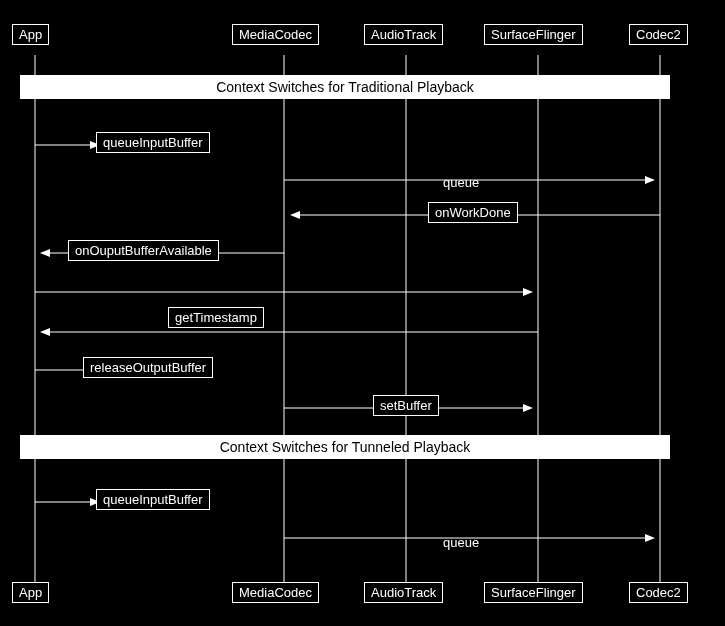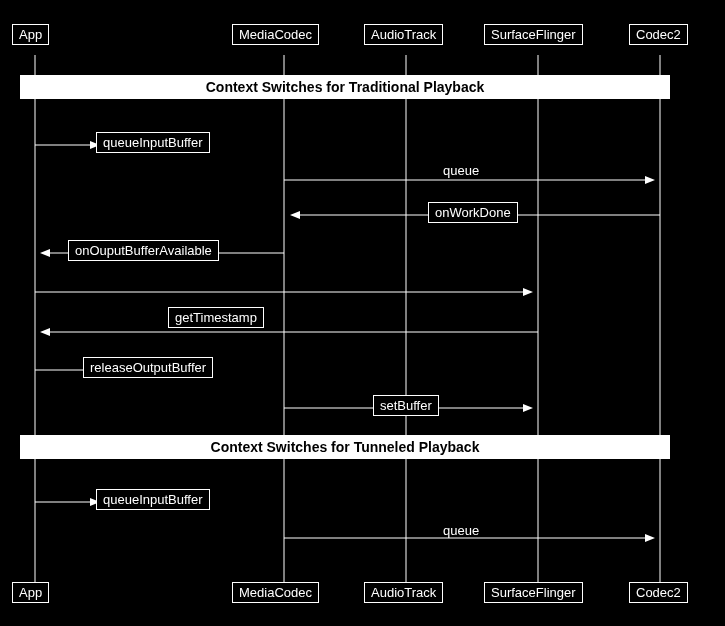--- a/index.html
+++ b/index.html
@@ -28,28 +28,29 @@
       padding: 2px 6px;
       font-size: 13px;
       white-space: nowrap;
     }
 
     .label-plain {
       position: absolute;
       color: #fff;
       font-size: 13px;
       white-space: nowrap;
+      margin-top: 12px;
     }
 
     .section-bar {
       position: absolute;
       background: #fff;
       color: #000;
       font-size: 14px;
-      font-weight: bold;
+      font-weight: normal;
       text-align: center;
       padding: 4px 0;
     }
 
     
     svg.lines {
       position: absolute;
       top: 0;
       left: 0;
       width: 725px;

